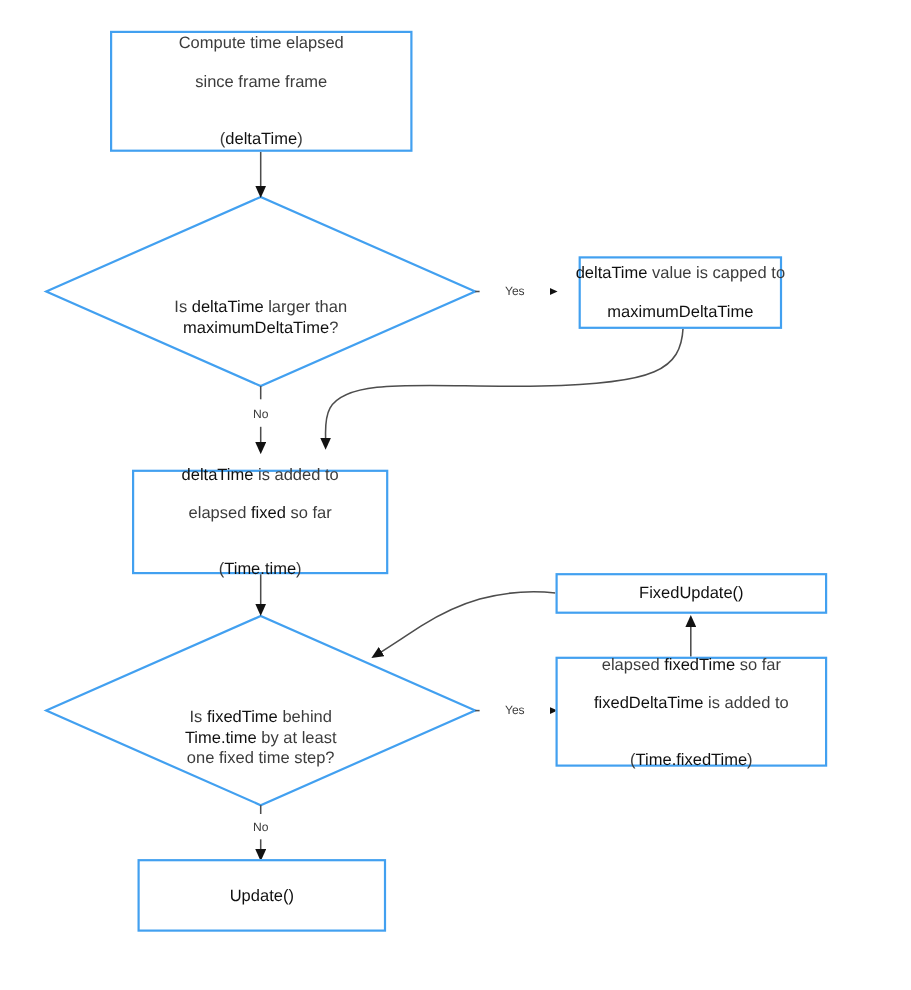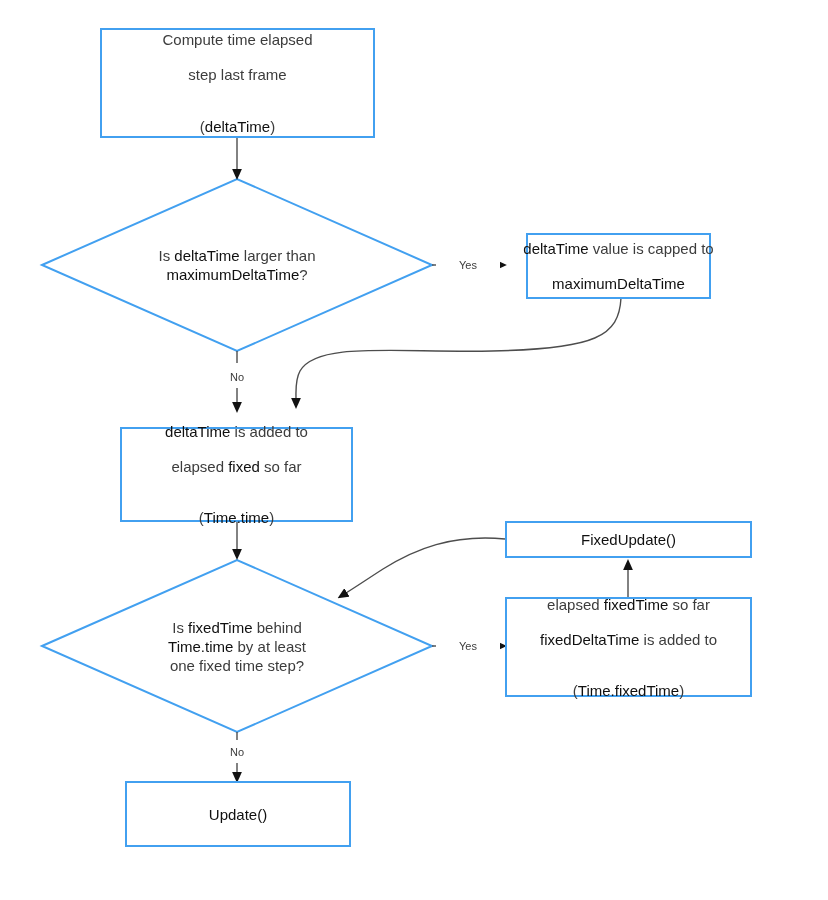--- a/index.html
+++ b/index.html
@@ -15,21 +15,21 @@
   .stage{position:relative;width:828px;height:900px;background:var(--background);overflow:hidden;}
   .layer{position:absolute;left:0;top:0;}
   .box{
     position:absolute;box-sizing:border-box;
     border:2px solid var(--node-border);background:#ffffff;
     display:flex;flex-direction:column;justify-content:center;align-items:center;
     text-align:center;font-size:15px;line-height:19px;color:var(--text);gap:16px;
   }
   .dtext{
     position:absolute;display:flex;flex-direction:column;justify-content:center;align-items:center;
-    text-align:center;font-size:15px;line-height:19px;color:var(--text);
+    text-align:center;font-size:15px;line-height:19px;color:var(--text);margin-top:24px;
   }
   .ln{white-space:pre;}
   .gap{height:15px;}
   b{font-weight:normal;color:var(--text-bold);}
   .edge-label{
     position:absolute;font-size:11px;line-height:18px;color:var(--text);
     text-align:center;background:var(--background);
   }
   .diamond{fill:#ffffff;stroke:var(--node-border);stroke-width:2;}
   .edge{fill:none;stroke:var(--connector);stroke-width:1.4;}
@@ -68,21 +68,21 @@
     <path class="edge" d="M483,646 L497,646" marker-end="url(#arrowhead)"></path>
 
     <path class="edge" d="M628,597 L628,569" marker-end="url(#arrowhead)"></path>
 
     <path class="edge" d="M237,732 L237,740"></path>
     <path class="edge" d="M237,763 L237,773" marker-end="url(#arrowhead)"></path>
   </svg>
 
   <div class="box" style="left:100px;top:28px;width:275px;height:110px">
     <div class="ln"><span>Compute time elapsed</span></div>
-    <div class="ln"><span>step last frame</span></div>
+    <div class="ln"><span>since frame frame</span></div>
     <div class="gap"></div>
     <div class="ln"><span>(</span><b>deltaTime</b><span>)</span></div>
   </div>
 
   <div class="box" style="left:526px;top:233px;width:185px;height:66px">
     <div class="ln"><b>deltaTime</b><span> value is capped to</span></div>
     <div class="ln"><b>maximumDeltaTime</b></div>
   </div>
 
   <div class="box" style="left:120px;top:427px;width:233px;height:95px">

